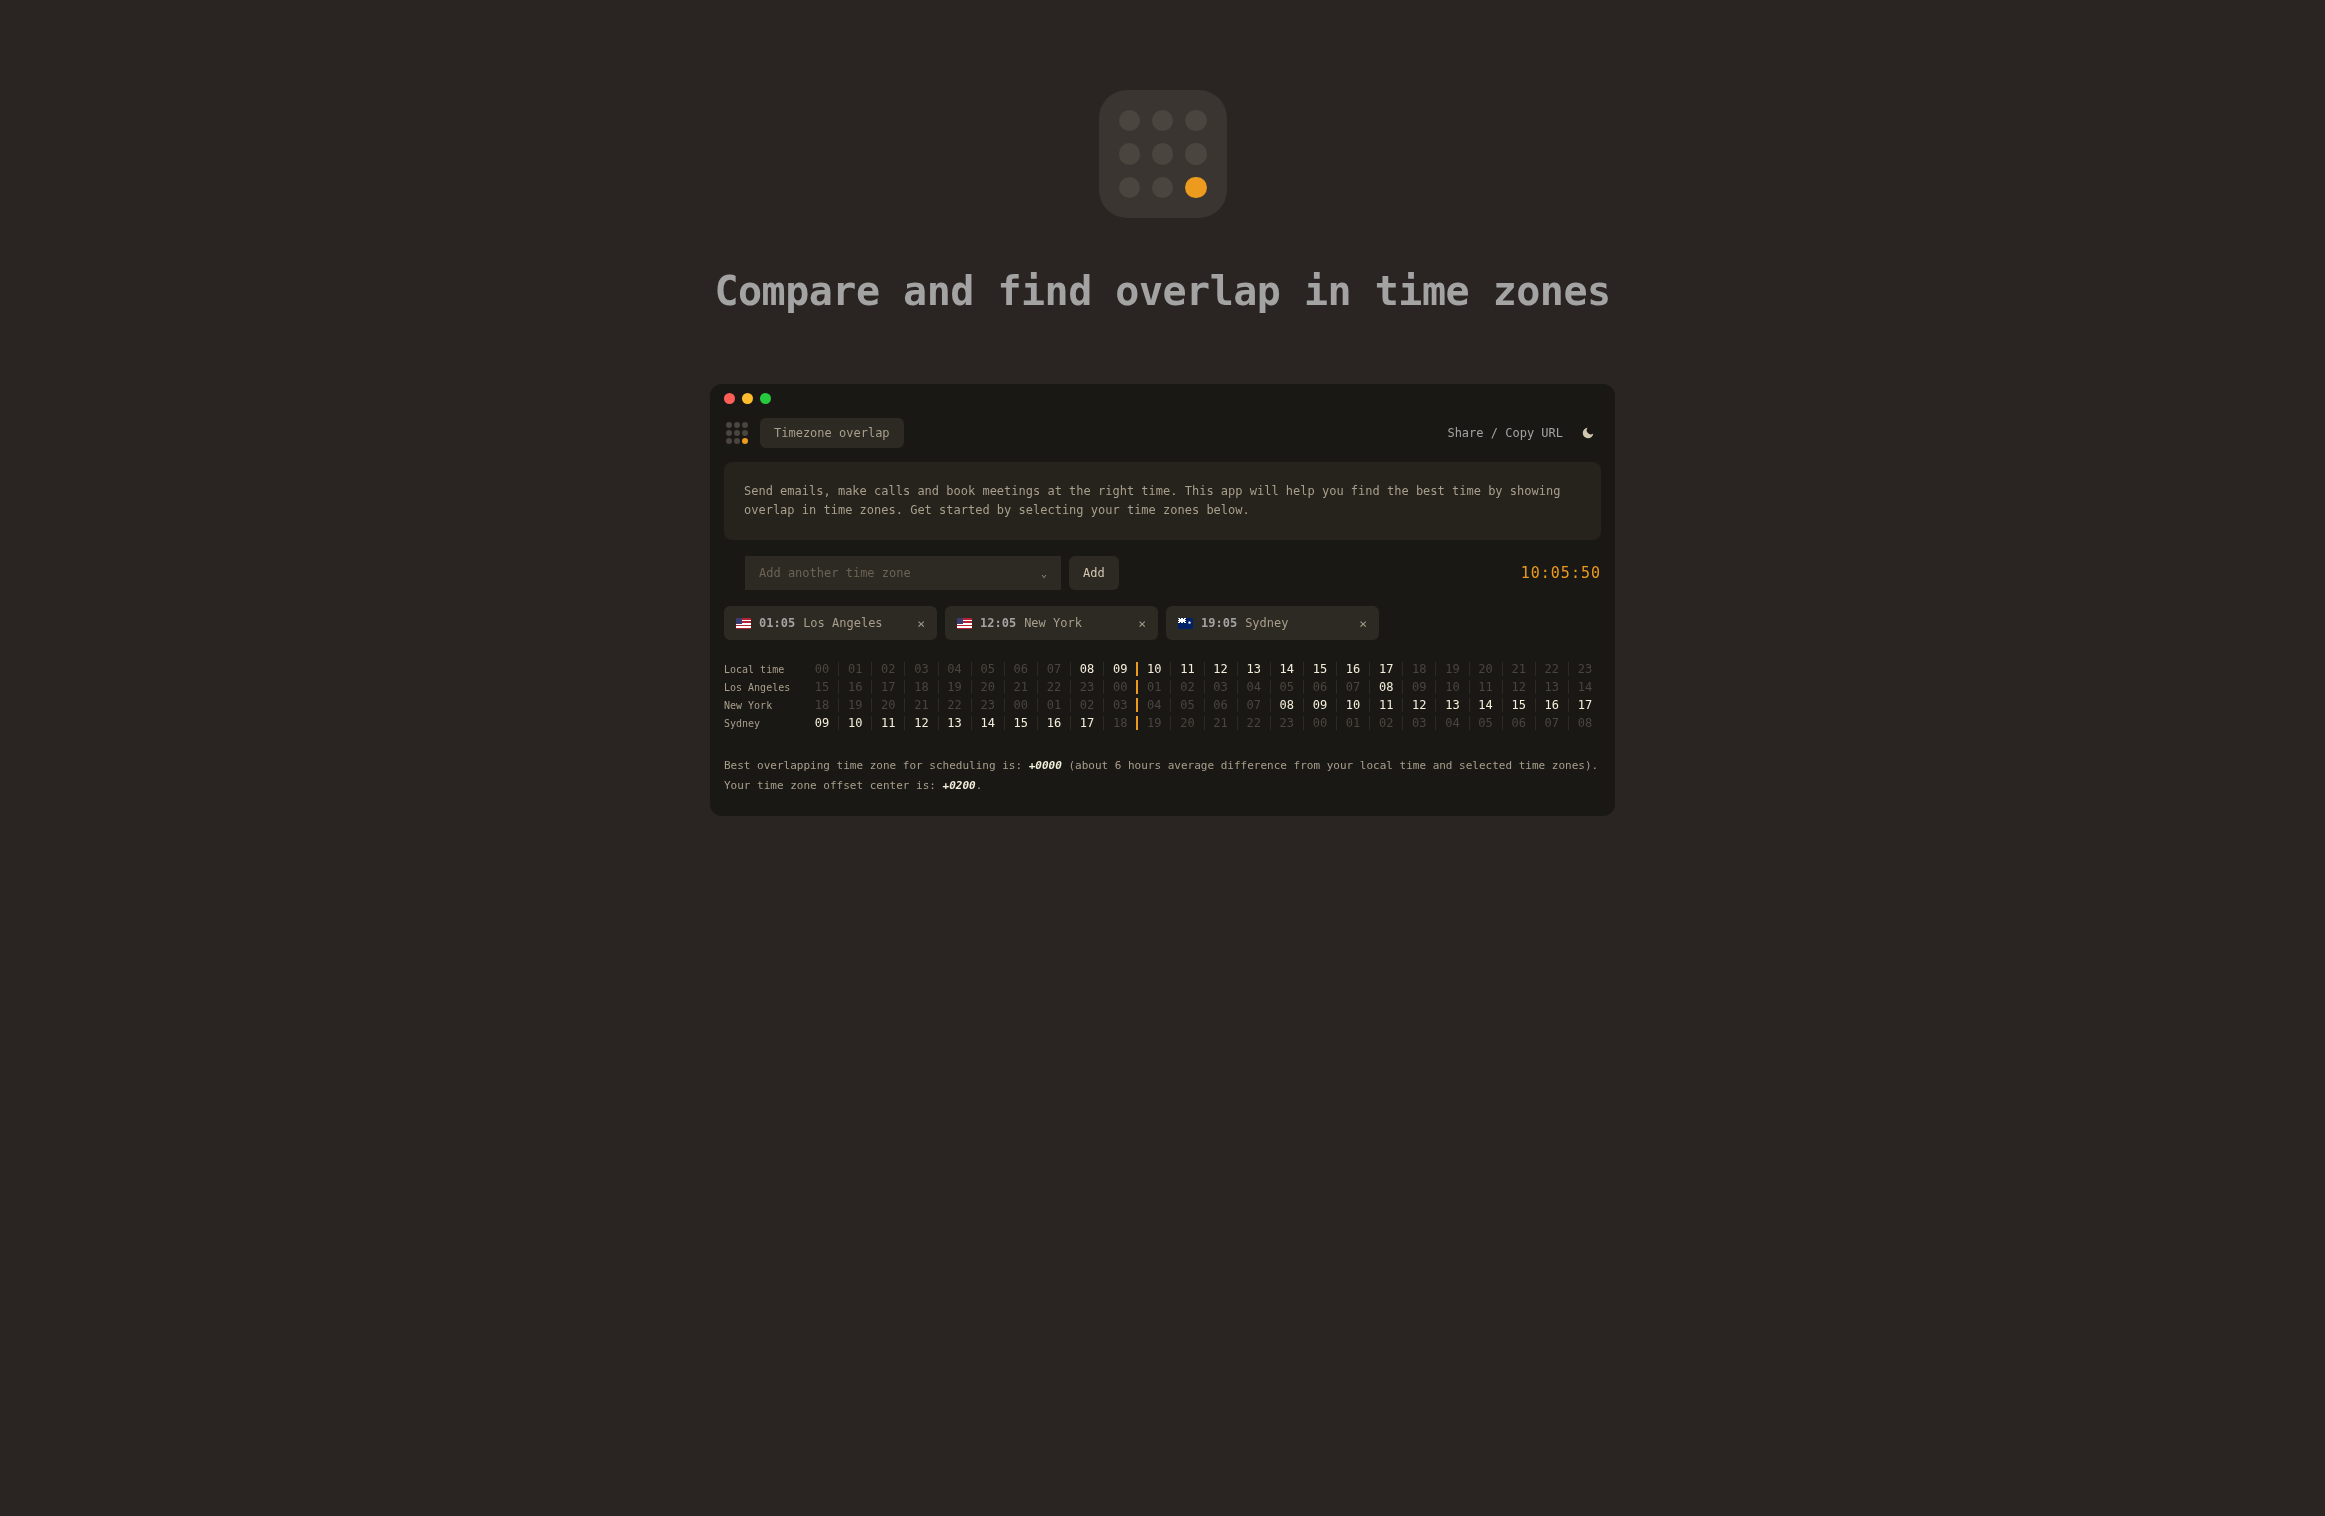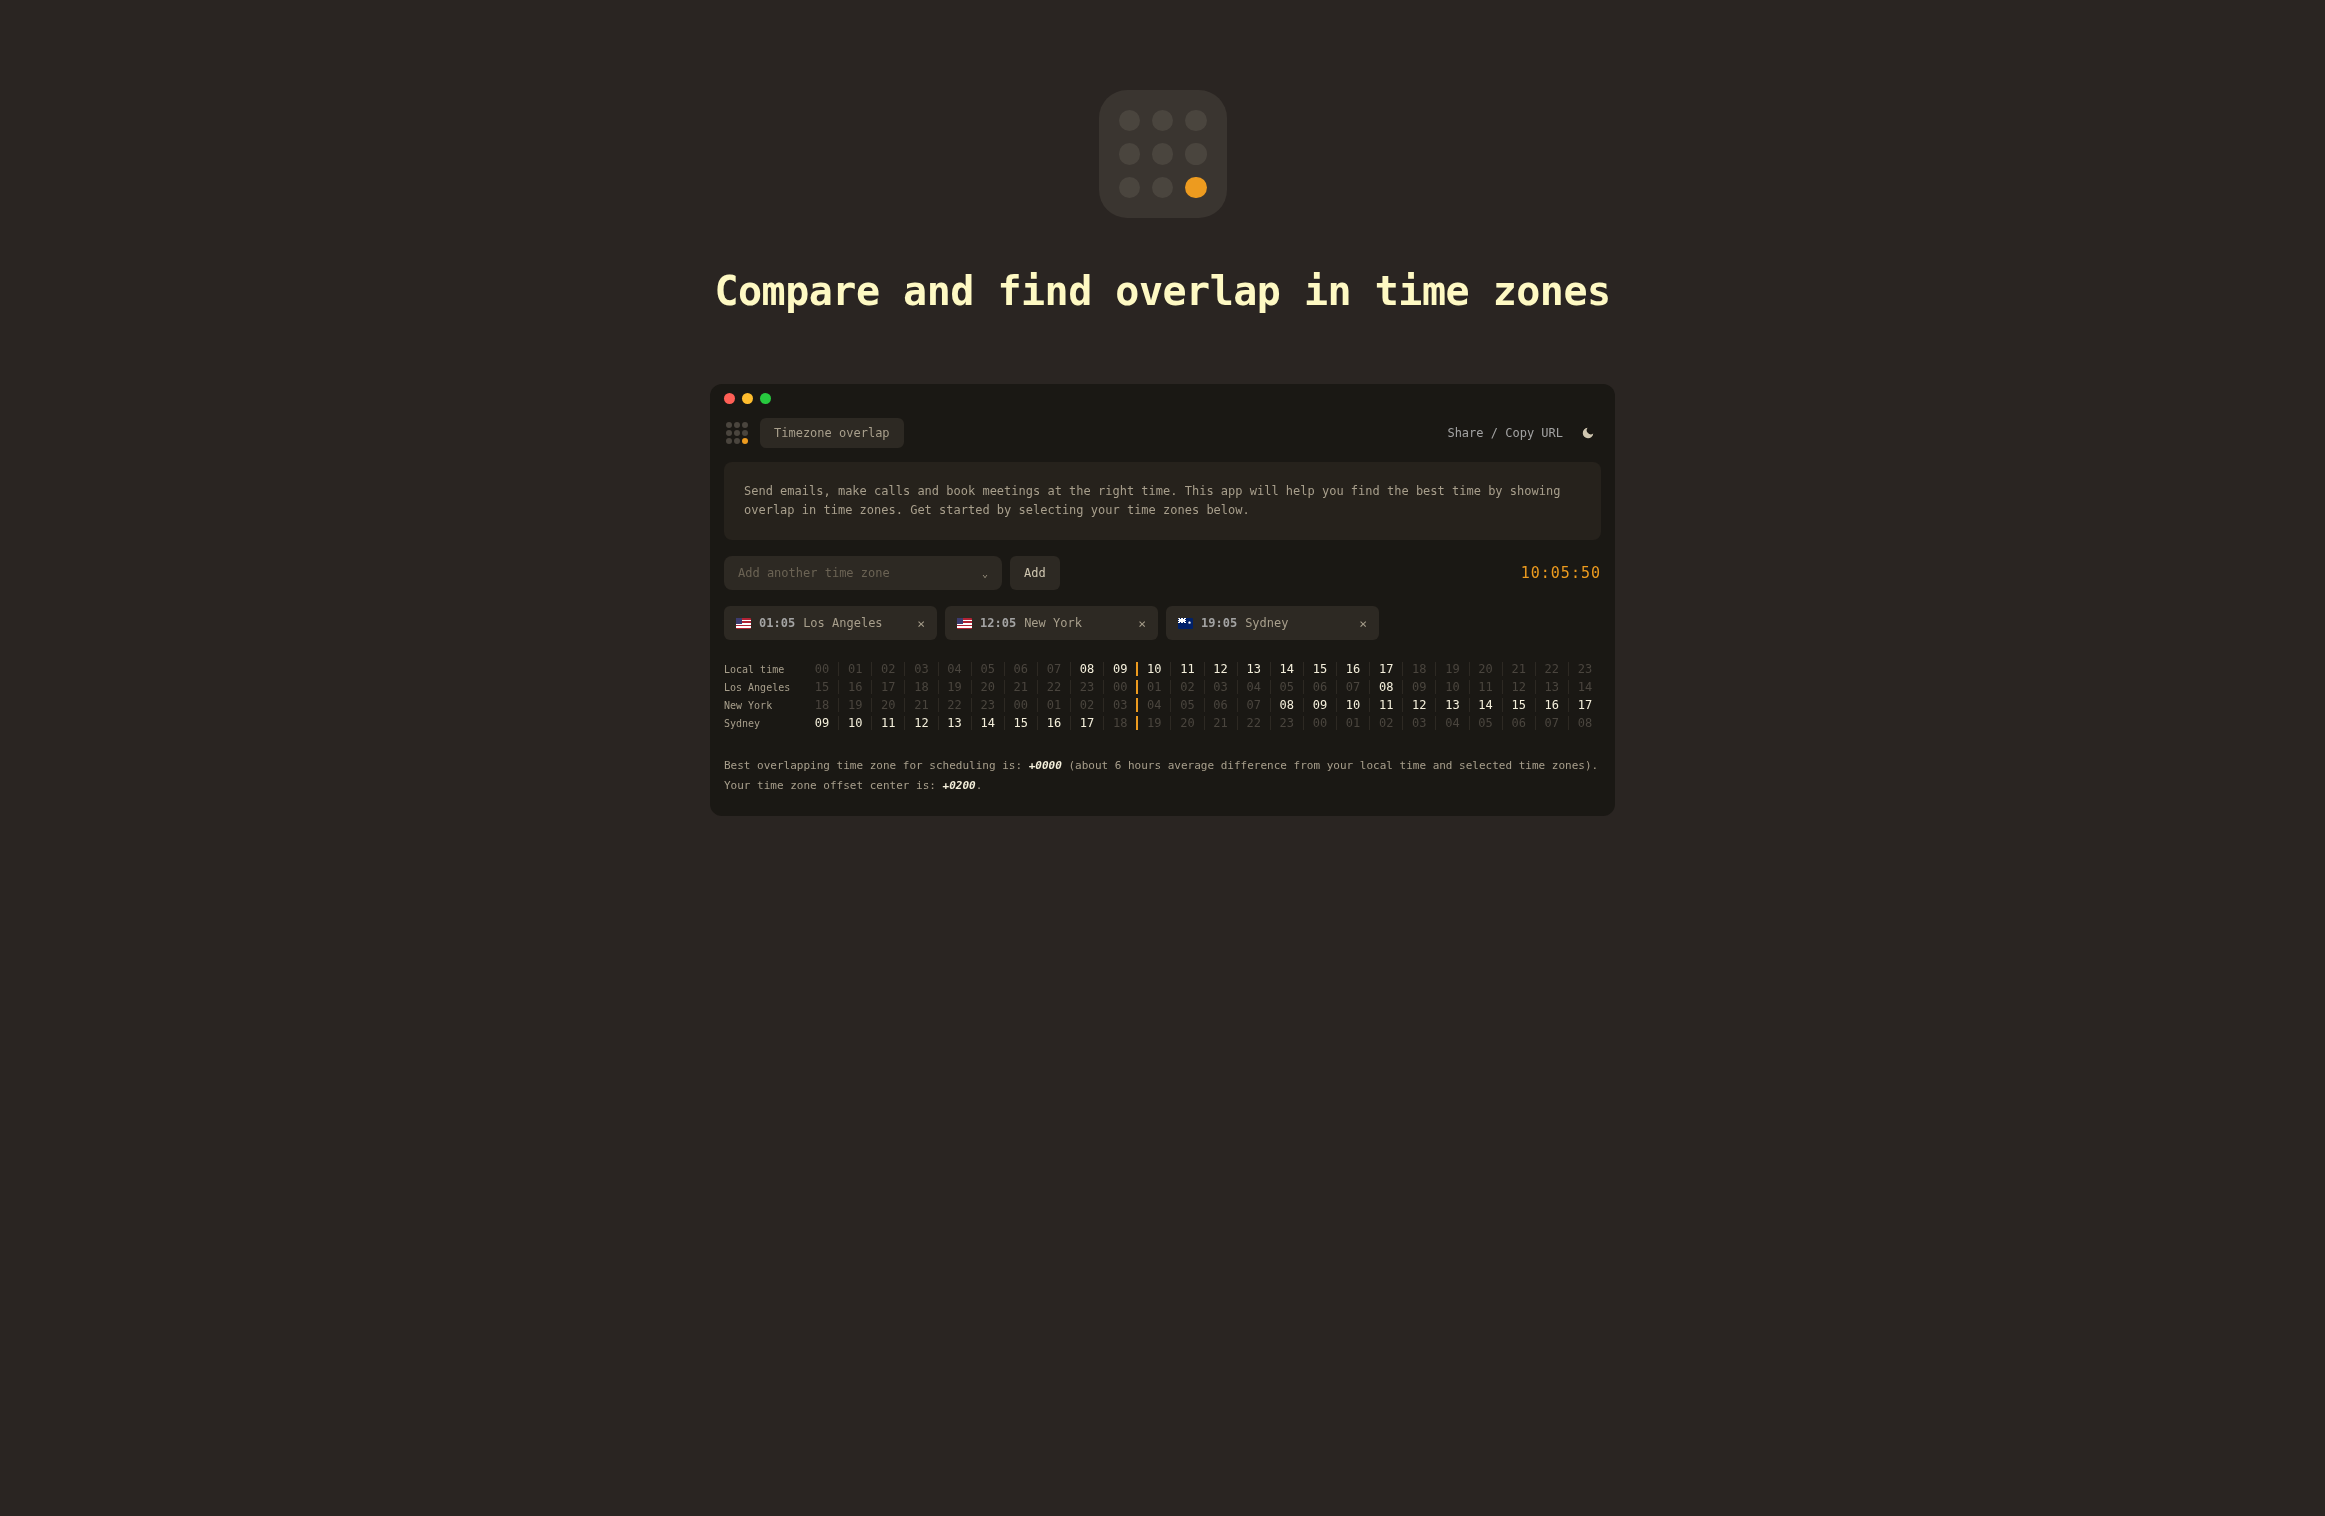--- a/index.html
+++ b/index.html
@@ -37,21 +37,21 @@
       border-radius: 50%;
     }
     
     .logo-dot.active {
       background: #ed9b1f;
     }
     
     .hero-title {
       font-size: 40px;
       font-weight: bold;
-      color: #fef9c3;
+      color: #a3a3a3;
       margin-bottom: 70px;
       letter-spacing: -0.5px;
     }
     
     .window {
       width: 905px;
       background: #1a1814;
       border-radius: 12px;
       overflow: hidden;
     }
@@ -150,27 +150,28 @@
     
     .add-row {
       display: flex;
       align-items: center;
       padding: 0 14px 16px 14px;
       gap: 8px;
     }
     
     .select-wrap {
       background: #2d2923;
-      border-radius: 8px;
+      border-radius: 0;
       padding: 10px 14px;
       display: flex;
       align-items: center;
       justify-content: space-between;
-      width: 278px;
+      width: 316px;
       cursor: pointer;
+      margin-left: 21px;
     }
     
     .select-placeholder {
       color: #6b6354;
       font-size: 12px;
     }
     
     .chevron {
       color: #a89f8c;
       font-size: 10px;

